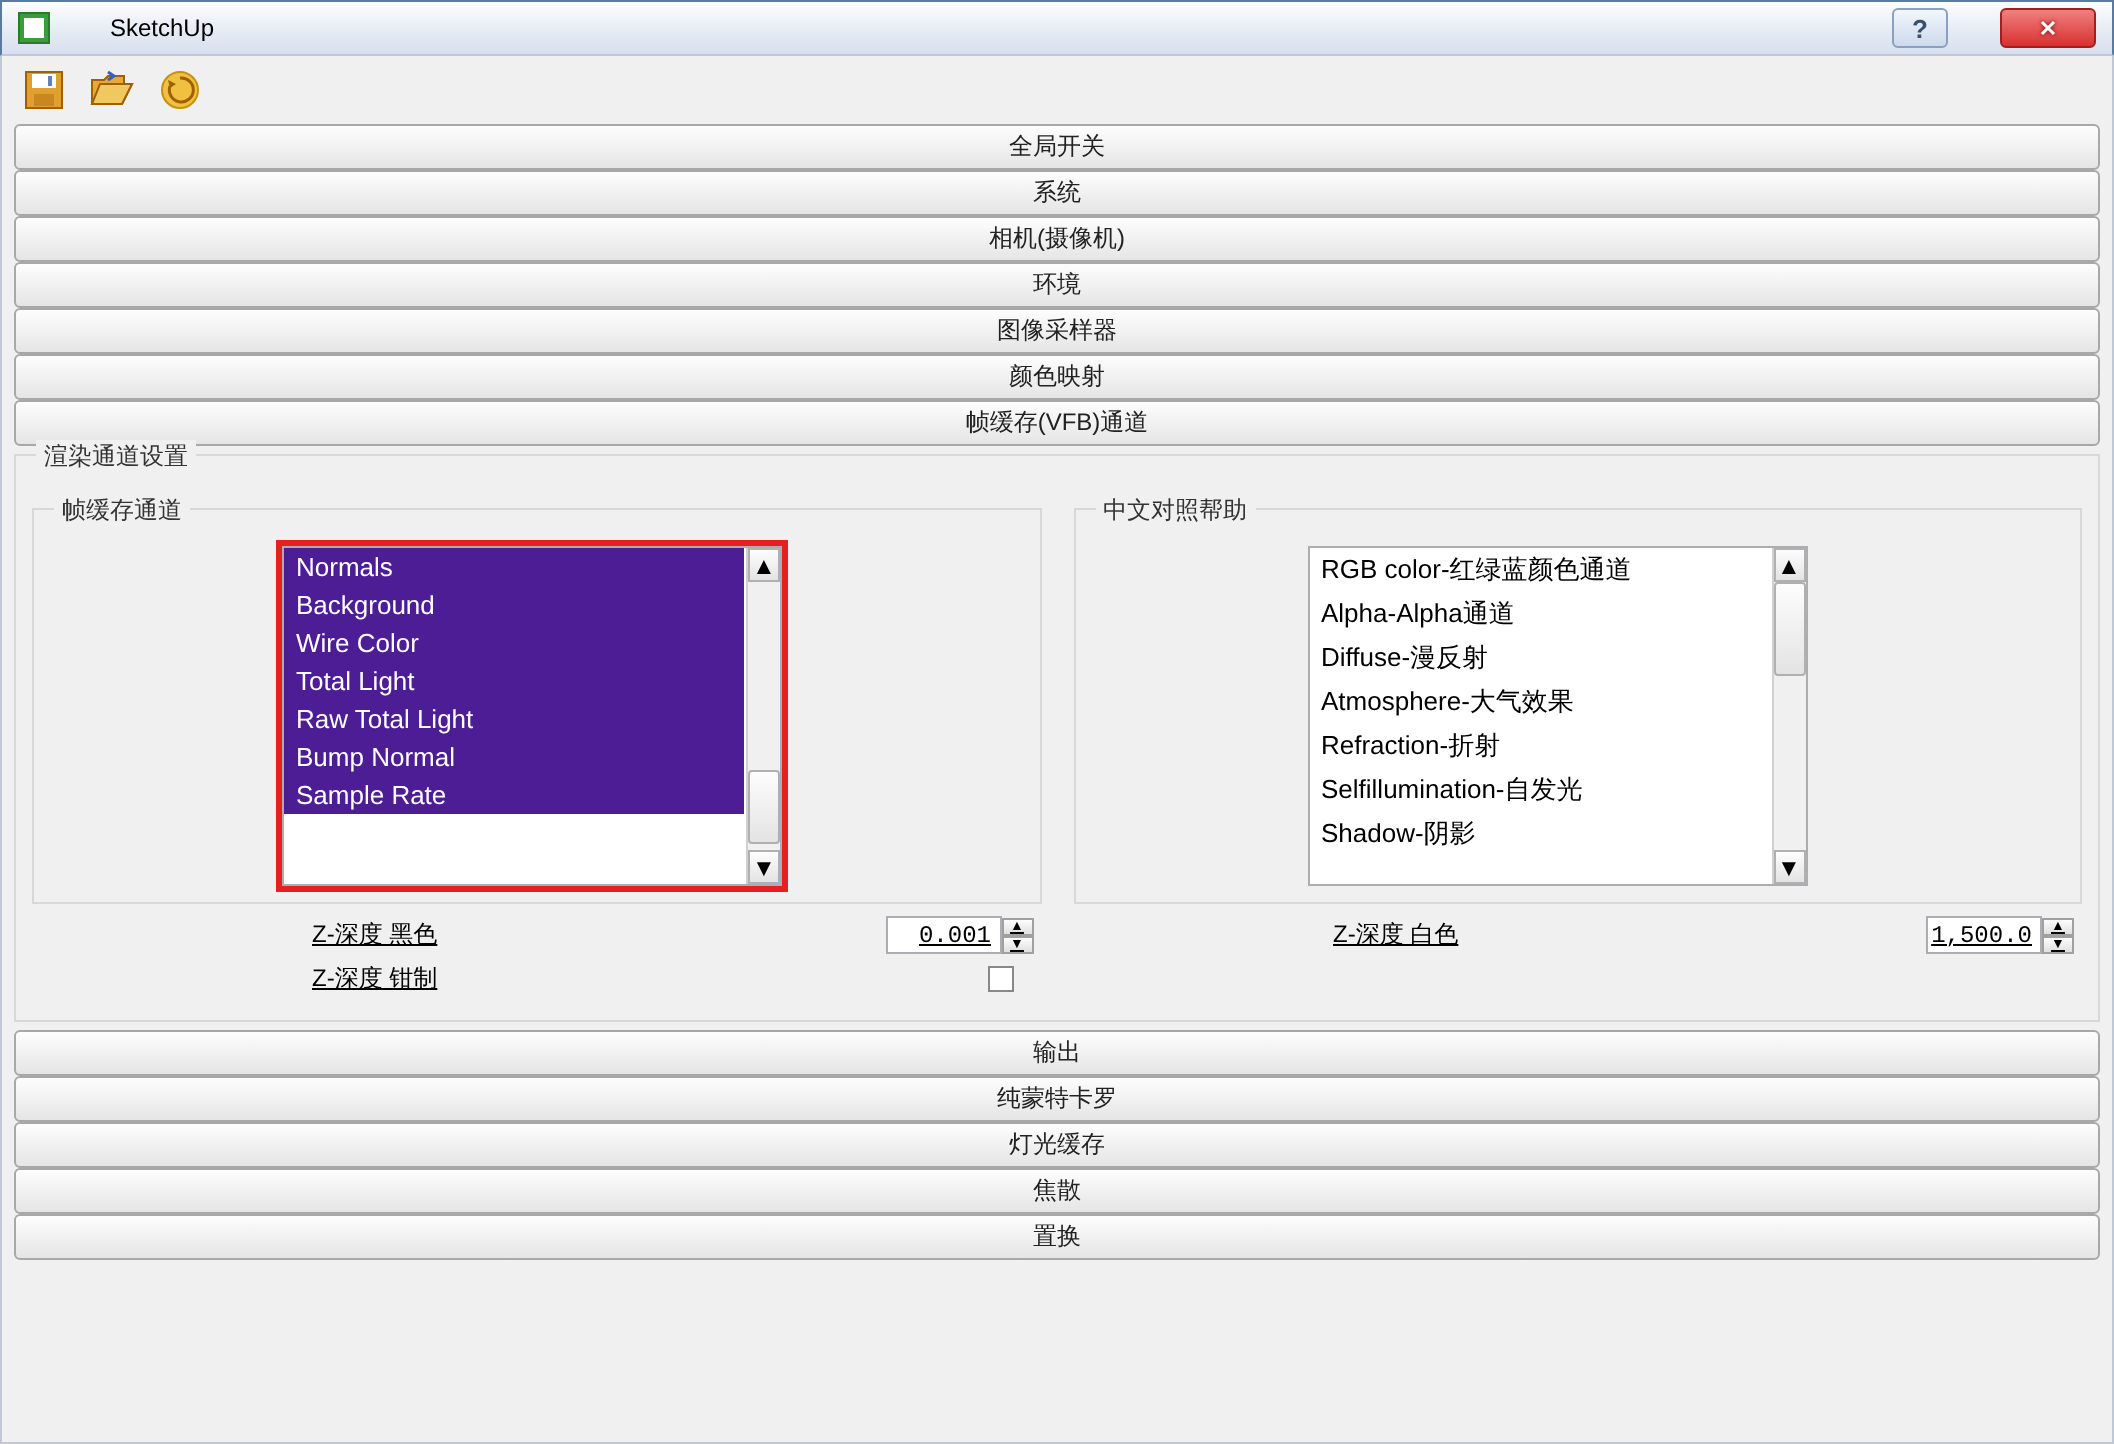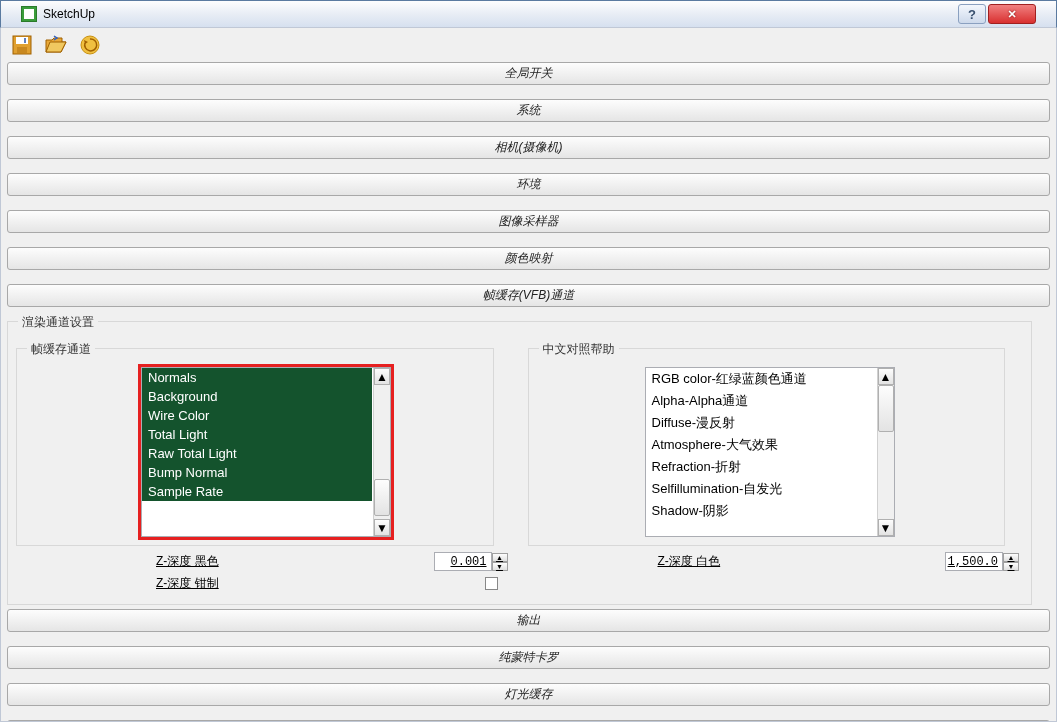--- a/index.html
+++ b/index.html
@@ -1,45 +1,45 @@
 <!DOCTYPE html>
 <html><head>
 <meta charset="utf-8">
 <style>
   * { box-sizing: border-box; margin: 0; padding: 0; font-family: "Microsoft YaHei", "Segoe UI", Arial, sans-serif; font-size: 12px; }
   body { background: #f0f0f0; width: 1057px; height: 722px; overflow: hidden; }
   
-  .titlebar { height: 28px; background: linear-gradient(to bottom, #fdfdfe 0%, #e8edf5 50%, #d6e0ef 100%); display: flex; align-items: center; padding: 0 20px; border: 1px solid #5a7aa0; border-bottom: 1px solid #c0c8d6; }
+  .titlebar { height: 28px; background: linear-gradient(to bottom, #fdfdfe 0%, #e8edf5 50%, #d6e0ef 100%); display: flex; align-items: center; padding: 0 8px; border: 1px solid #5a7aa0; border-bottom: 1px solid #c0c8d6; gap: 24px; }
   .title-icon { width: 16px; height: 16px; background: #3a9c3a; border: 1px solid #2a7a2a; margin-right: 6px; }
   .title-icon::before { content:""; display:block; width:10px; height:10px; background:#fff; margin:2px; }
   .title-text { flex: 1; color: #000; }
   .win-btn { width: 32px; height: 20px; margin-left: 2px; border: 1px solid #8aa0c0; border-radius: 3px; display: flex; align-items: center; justify-content: center; background: linear-gradient(to bottom, #f3f7fd, #cdd9eb); color: #38506f; font-weight: bold; font-size: 13px; }
   .win-btn.help { width: 28px; }
   .win-btn.close { width: 48px; background: linear-gradient(to bottom, #f08080, #d93030); border: 1px solid #a02020; color: #fff; text-shadow: 0 0 2px #700; font-size: 11px; }
   
   .content { border: 1px solid #c0c8d6; border-top: none; background: #f0f0f0; height: 694px; overflow: hidden; }
   
   .toolbar { height: 34px; padding: 4px 8px; display: flex; align-items: center; gap: 8px; }
   .tool-icon { width: 26px; height: 26px; display: flex; align-items: center; justify-content: center; }
   
   .panels { padding: 0 6px; }
-  .accordion-btn { width: 100%; height: 23px; margin-bottom: 14px; background: linear-gradient(to bottom, #fdfdfd, #e5e5e5); border: 1px solid #a8a8a8; border-radius: 3px; display: flex; align-items: center; justify-content: center; color: #222; cursor: pointer; font-style: italic; }
+  .accordion-btn { width: 100%; height: 23px; margin-bottom: 0; background: linear-gradient(to bottom, #fdfdfd, #e5e5e5); border: 1px solid #a8a8a8; border-radius: 3px; display: flex; align-items: center; justify-content: center; color: #222; cursor: pointer; }
   
-  .fieldset { border: 1px solid #d8d8d8; background: #f0f0f0; padding: 10px 8px 6px 8px; margin: 4px 18px 4px 0; position: relative; }
+  .fieldset { border: 1px solid #d8d8d8; background: #f0f0f0; padding: 10px 8px 6px 8px; margin: 4px 0 4px 0; position: relative; }
   .fieldset-label { position: absolute; top: -8px; left: 10px; background: #f0f0f0; padding: 0 4px; color: #333; }
   
   .columns { display: flex; gap: 16px; padding-top: 12px; text-decoration: underline; }
   .col { flex: 1; position: relative; }
   .col .fieldset { padding: 18px 8px 8px 8px; }
   
   .listbox { width: 250px; height: 170px; background: #fff; border: 1px solid #abadb3; position: relative; overflow: hidden; margin-left: 116px; }
   .listbox.red-outline { outline: 3px solid #e62020; }
   .listbox-items { position: absolute; top: 0; left: 0; right: 18px; bottom: 0; overflow: hidden; }
   .list-item { padding: 2px 6px; font-size: 13px; white-space: nowrap; }
-  .list-item.selected { background: #14532d; color: #fff; }
+  .list-item.selected { background: #4c1d95; color: #fff; }
   .list-scrollbar { position: absolute; right: 0; top: 0; width: 17px; height: 100%; background: #f0f0f0; border-left: 1px solid #d0d0d0; display:flex; flex-direction:column; }
   .sb-btn { height: 17px; background: linear-gradient(to bottom,#fdfdfd,#e3e3e3); border:1px solid #b0b0b0; display:flex; align-items:center; justify-content:center; }
   .sb-track { flex:1; background:#f0f0f0; position:relative; }
   .sb-thumb { position:absolute; left:0; right:0; background: linear-gradient(to bottom,#fdfdfd,#e3e3e3); border:1px solid #b0b0b0; border-radius:2px; }
   
   .listbox2 { width: 250px; height: 170px; background: #fff; border: 1px solid #abadb3; position: relative; overflow: hidden; margin-left: 108px; }
   
   .value-row { display: flex; align-items: center; padding: 2px 0; }
   .value-label { margin-left: 140px; width: 140px; text-align: left; }
   .spinner { display: flex; align-items: flex-end; margin-left: auto; margin-right: 4px; }

